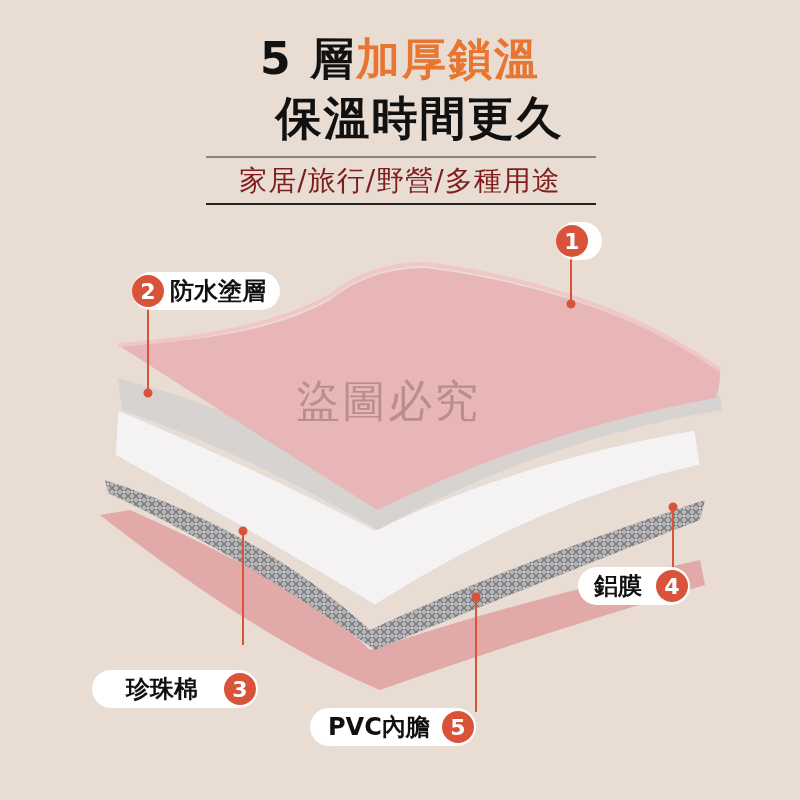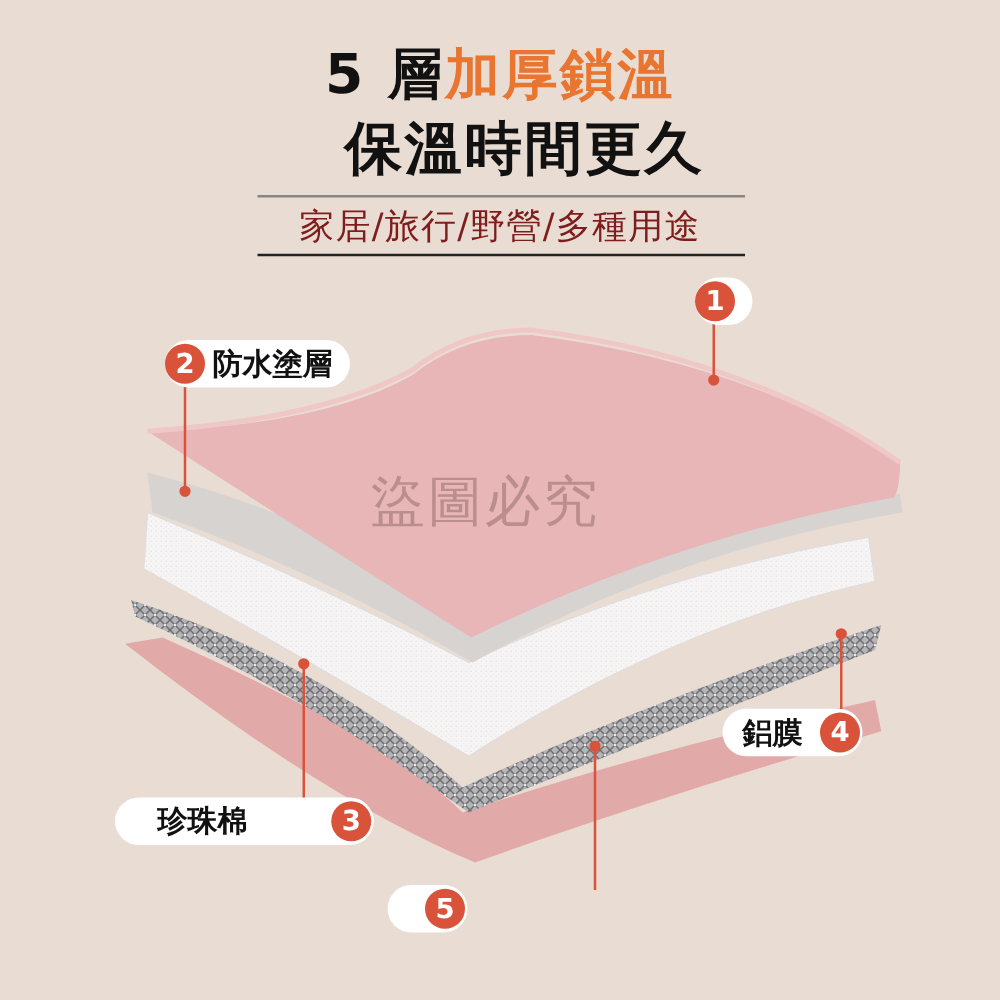--- a/index.html
+++ b/index.html
@@ -93,25 +93,26 @@
 
 <div class="label" style="left:556px; top:222px; padding:0 14px 0 0;">
   <span class="badge">1</span>
 </div>
 
 <div class="label" style="left:132px; top:272px; padding:0 14px 0 0;">
   <span class="badge">2</span>
   <span style="margin-left:6px;">防水塗層</span>
 </div>
 
-<div class="label" style="left:92px; top:638px; padding:0 2px 0 34px;gap:41px;">
+<div class="label" style="left:92px; top:670px; padding:0 2px 0 34px;">
   <span>珍珠棉</span>
   <span class="badge" style="margin-left:26px;">3</span>
 </div>
 
 <div class="label" style="left:578px; top:567px; padding:0 2px 0 16px;">
   <span>鋁膜</span>
   <span class="badge" style="margin-left:14px;">4</span>
 </div>
 
 <div class="label" style="left:310px; top:708px; padding:0 2px 0 18px;">
+  <span>PVC內膽</span>
   <span class="badge" style="margin-left:12px;">5</span>
 </div>
 
 </body></html>

